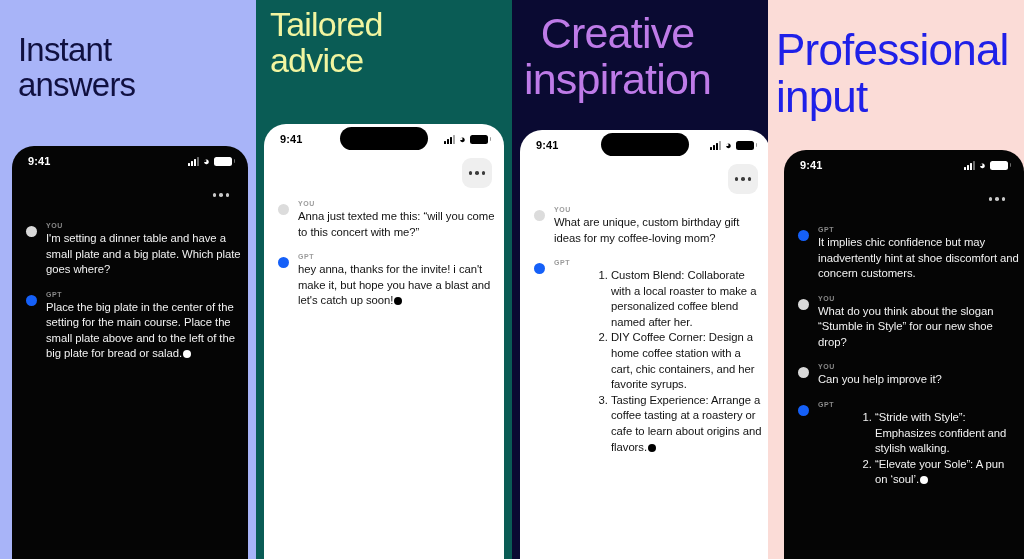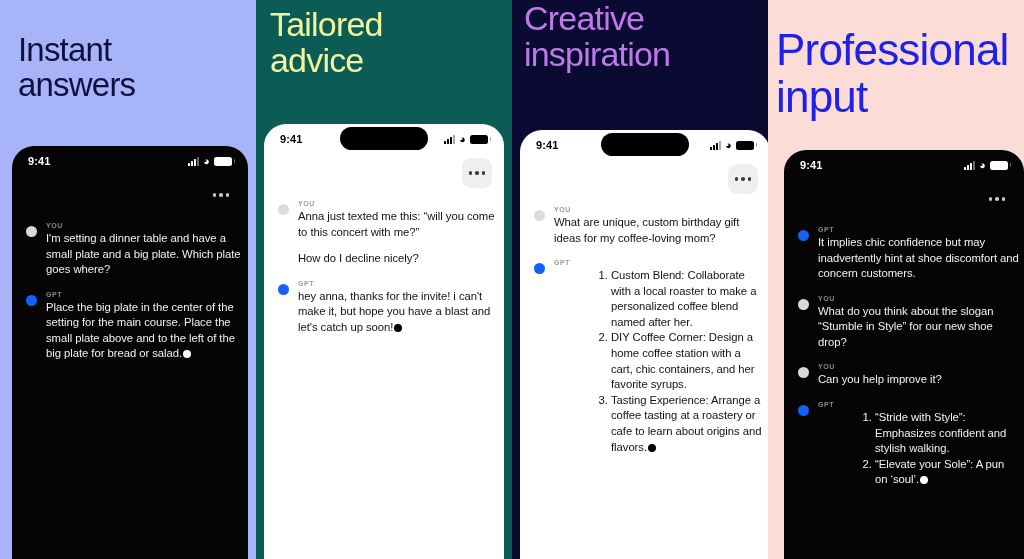--- a/index.html
+++ b/index.html
@@ -21,21 +21,21 @@
   
   .headline {
     position:absolute;
     font-weight:400;
     letter-spacing:-0.8px;
     line-height:1.07;
     white-space:pre-line;
   }
   #headline-1 { left:18px;  top:32px;  font-size:33px; color:#101040; }
   #headline-2 { left:270px; top:6px;   font-size:34px; color:#F2F5A0; }
-  #headline-3 { left:524px; top:0;   font-size:34px; color:#BE7BE8; }
+  #headline-3 { left:524px; top:10px;   font-size:43px; color:#BE7BE8;text-align:center; }
   #headline-4 { left:776px; top:26px;  font-size:44px; color:#1F20E8; }
 
   
   .phone {
     position:absolute;
     border-radius:22px 22px 0 0;
     overflow:hidden;
   }
   .phone.dark  { background:#050505; }
   .phone.light { background:#FFFFFF; }
@@ -219,21 +219,20 @@
         <span></span>
       </div>
     </div>
     <div class="convo">
       <div class="msg">
         <div class="avatar user"></div>
         <div class="bubble">
           <div class="role">YOU</div>
           <div class="body">
             <p>Anna just texted me this: “will you come to this concert with me?”</p>
-            <p>How do I decline nicely?</p>
           </div>
         </div>
       </div>
       <div class="msg">
         <div class="avatar gpt"></div>
         <div class="bubble">
           <div class="role">GPT</div>
           <div class="body">
             <p><span>hey anna, thanks for the invite! i can't make it, but hope you have a blast and let's catch up soon!</span><span class="cursor"></span></p>
           </div>

